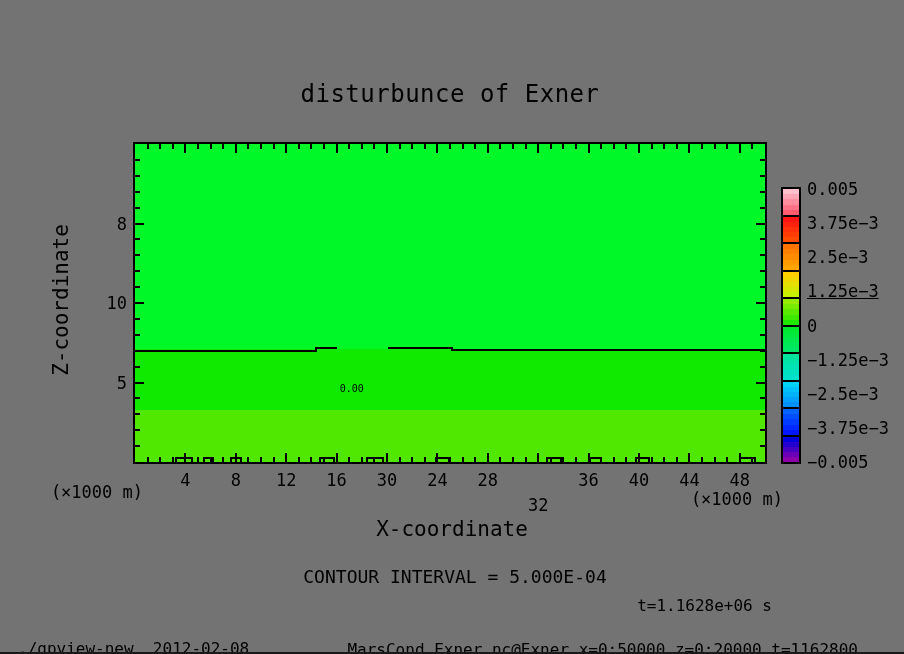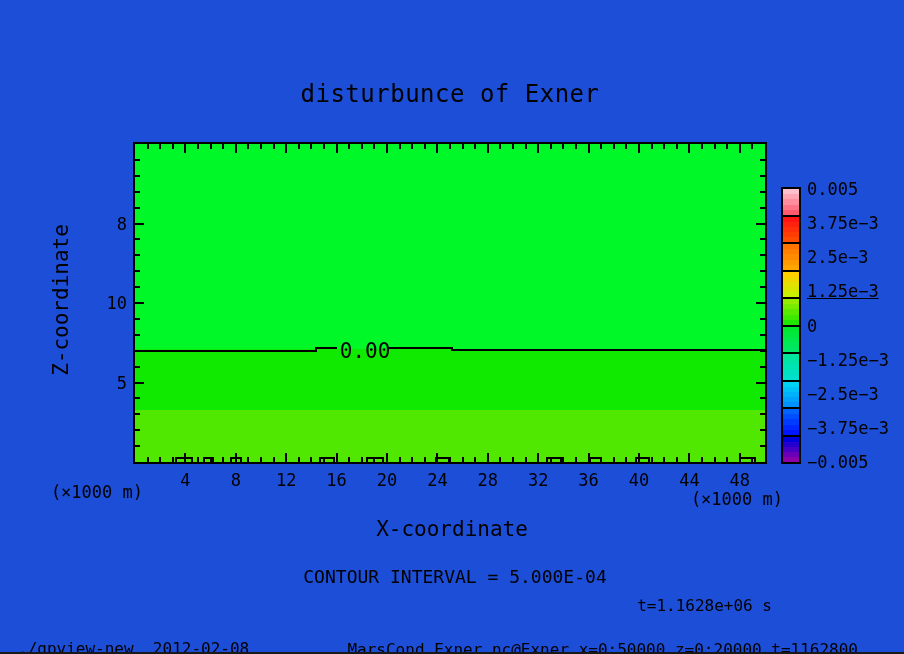--- a/index.html
+++ b/index.html
@@ -1,37 +1,37 @@
 <!DOCTYPE html>
 <html><head>
 <meta charset="utf-8">
 <style>
   html,body{margin:0;padding:0;background:#fff;}
   #canvas{
-    position:relative;width:904px;height:654px;background:#1d4ed8;overflow:hidden;
+    position:relative;width:904px;height:654px;background:#737373;overflow:hidden;
     font-family:"DejaVu Sans Mono",monospace;color:#000;
   }
   .abs{position:absolute;}
   .txt{position:absolute;white-space:pre;color:#000;}
   #plot-title{font-size:24px;letter-spacing:.5px;}
   .axis-title{font-size:21px;}
   .tick-label{font-size:17px;}
   .unit-label{font-size:17px;}
   #contour-interval-text{font-size:18px;}
   #time-text{font-size:16px;}
   .footer-text{font-size:16px;}
   #plot-frame{border:2px solid #000;}
   #plot-inner{overflow:hidden;}
   #colorbar-frame{border:2px solid #000;box-sizing:content-box;}
   .cb-box{width:100%;}
   .cb-box + .cb-box{border-top:2px solid #000;}
   .cb-label{position:absolute;font-size:17px;white-space:pre;}
   .tick{position:absolute;background:#000;}
   .contour-seg{position:absolute;background:#000;}
-  #zero-contour-label{font-size:21px;}
+  #zero-contour-label{font-size:10px;margin-top:44px;}
   .bump{position:absolute;border:2px solid #000;border-bottom:none;box-sizing:border-box;}
   #bottom-border{position:absolute;left:0;right:0;bottom:0;height:2px;background:#1a1a1a;}
 </style>
 </head>
 <body>
 
 <div id="canvas">
 
   <div id="plot-title" class="txt" style="left: 450px; top: 80px; transform: translateX(-50%);">disturbunce of Exner</div>
 
@@ -229,24 +229,24 @@
   <div id="time-text" class="txt" style="left: 772px; top: 596px; transform: translateX(-100%);">t=1.1628e+06 s</div>
 
   <div id="footer-left" class="txt footer-text" style="left: 18px; top: 639px;">./gpview-new  2012-02-08</div>
   <div id="footer-right" class="txt footer-text" style="left: 858px; top: 640px; transform: translateX(-100%);">MarsCond_Exner.nc@Exner,x=0:50000,z=0:20000,t=1162800</div>
 
   <div id="bottom-border"></div>
 <div class="txt tick-label" style="top: 470px; left: 185.4px; transform: translateX(-50%);">4</div>
     <div class="txt tick-label" style="top: 470px; left: 235.8px; transform: translateX(-50%);">8</div>
     <div class="txt tick-label" style="top: 470px; left: 286.2px; transform: translateX(-50%);">12</div>
     <div class="txt tick-label" style="top: 470px; left: 336.6px; transform: translateX(-50%);">16</div>
-    <div class="txt tick-label" style="top: 470px; left: 387px; transform: translateX(-50%);">20</div>
+    <div class="txt tick-label" style="top: 470px; left: 387px; transform: translateX(-50%);">30</div>
     <div class="txt tick-label" style="top: 470px; left: 437.4px; transform: translateX(-50%);">24</div>
     <div class="txt tick-label" style="top: 470px; left: 487.8px; transform: translateX(-50%);">28</div>
-    <div class="txt tick-label" style="top: 470px; left: 538.2px; transform: translateX(-50%); text-align: right;">32</div>
+    <div class="txt tick-label" style="top: 495px; left: 538.2px; transform: translateX(-50%); text-align: right;">32</div>
     <div class="txt tick-label" style="top: 470px; left: 588.6px; transform: translateX(-50%);">36</div>
     <div class="txt tick-label" style="top: 470px; left: 639px; transform: translateX(-50%);">40</div>
     <div class="txt tick-label" style="top: 470px; left: 689.4px; transform: translateX(-50%);">44</div>
     <div class="txt tick-label" style="top: 470px; left: 739.8px; transform: translateX(-50%);">48</div>
     <div class="txt tick-label" style="left: 85px; width: 42px; text-align: right; top: 372.5px;">5</div>
     <div class="txt tick-label" style="left: 85px; width: 42px; text-align: right; top: 293px;">10</div>
     <div class="txt tick-label" style="left: 85px; width: 42px; text-align: right; top: 213.5px;">8</div>
   </div>
 
 </body></html>

